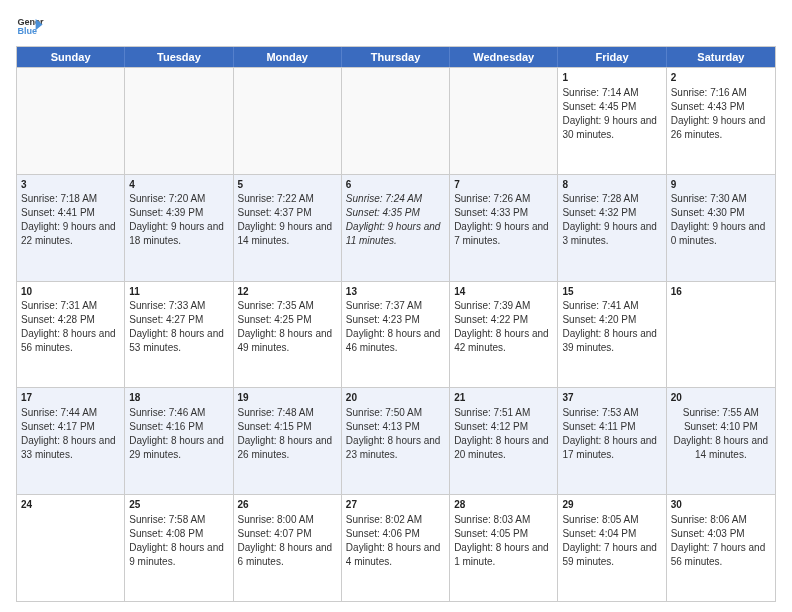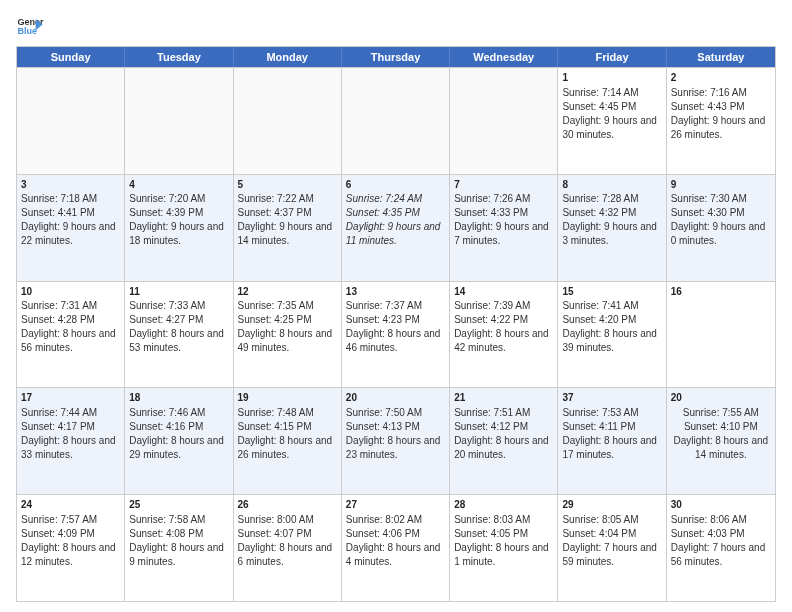--- a/index.html
+++ b/index.html
@@ -274,23 +274,20 @@
           <div class="cal-cell">
             <div class="day-num">20</div>
             <div class="day-info" style="white-space: pre-line; text-align: center;">Sunrise: 7:55 AM
 Sunset: 4:10 PM
 Daylight: 8 hours and 14 minutes.</div>
           </div>
         </div>
         <div class="cal-row row-odd">
           <div class="cal-cell">
             <div class="day-num">24</div>
-            <div class="day-info" style="white-space: pre-line;">Sunrise: 7:57 AM
-Sunset: 4:09 PM
-Daylight: 8 hours and 12 minutes.</div>
           </div>
           <div class="cal-cell">
             <div class="day-num">25</div>
             <div class="day-info" style="white-space: pre-line;">Sunrise: 7:58 AM
 Sunset: 4:08 PM
 Daylight: 8 hours and 9 minutes.</div>
           </div>
           <div class="cal-cell">
             <div class="day-num">26</div>
             <div class="day-info" style="white-space: pre-line;">Sunrise: 8:00 AM

